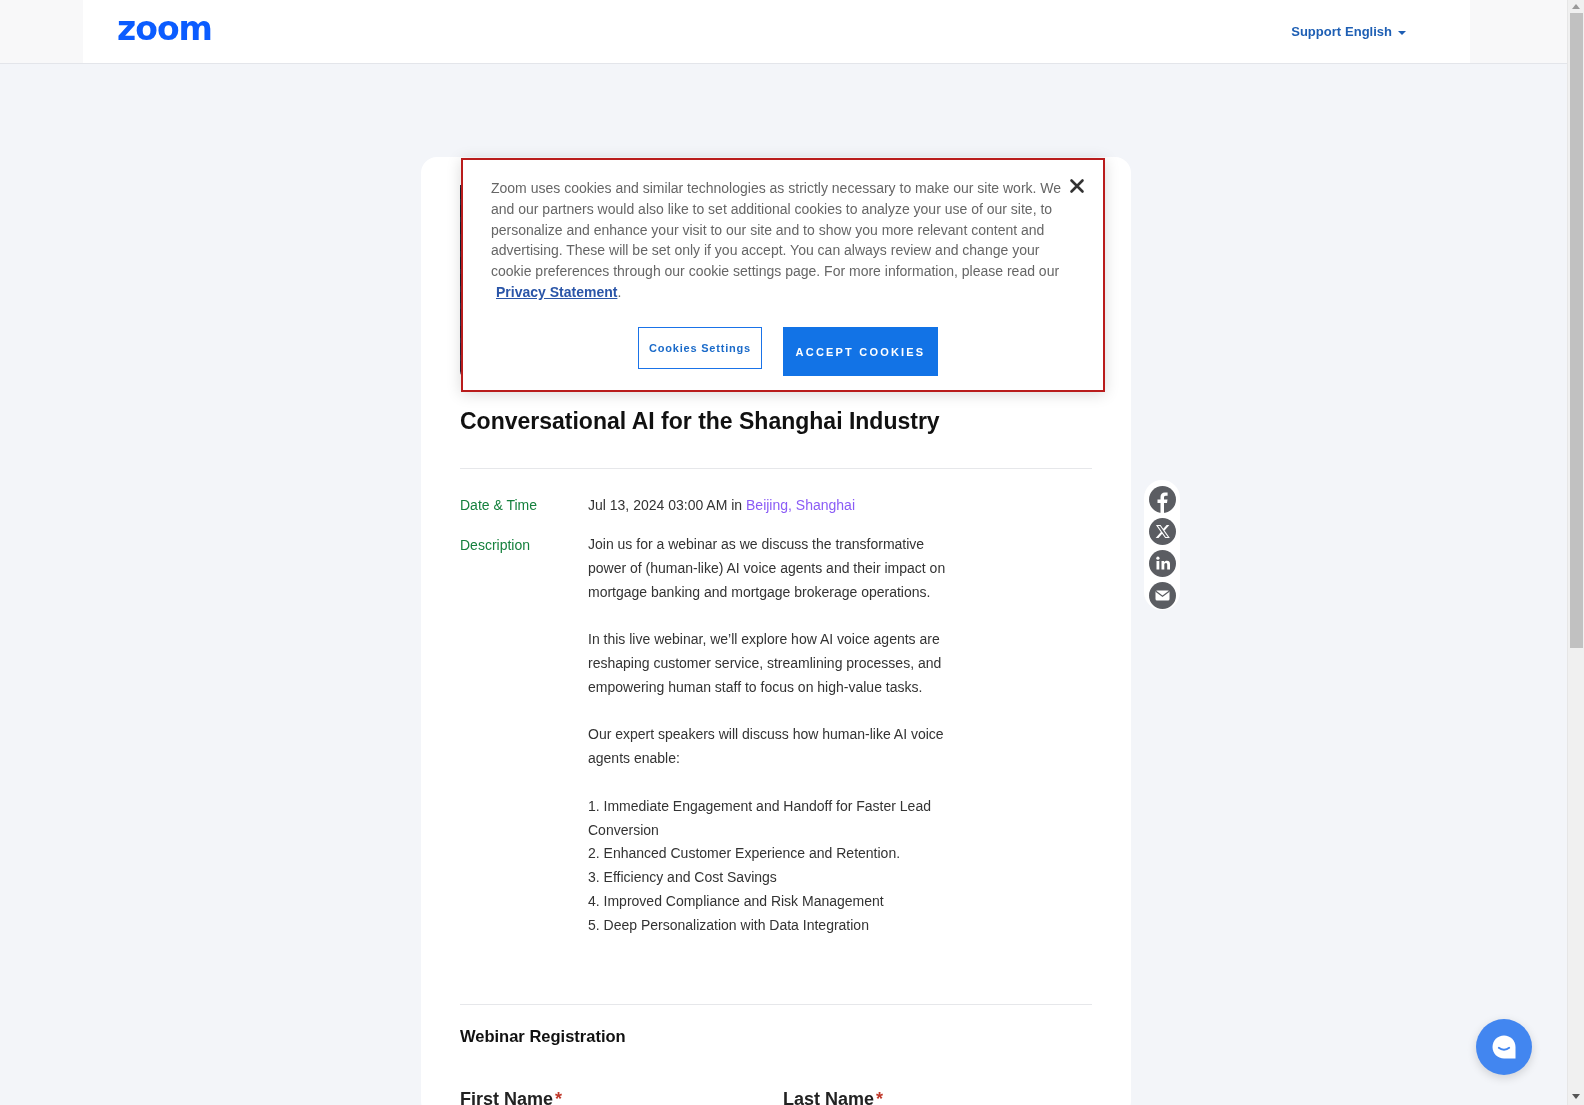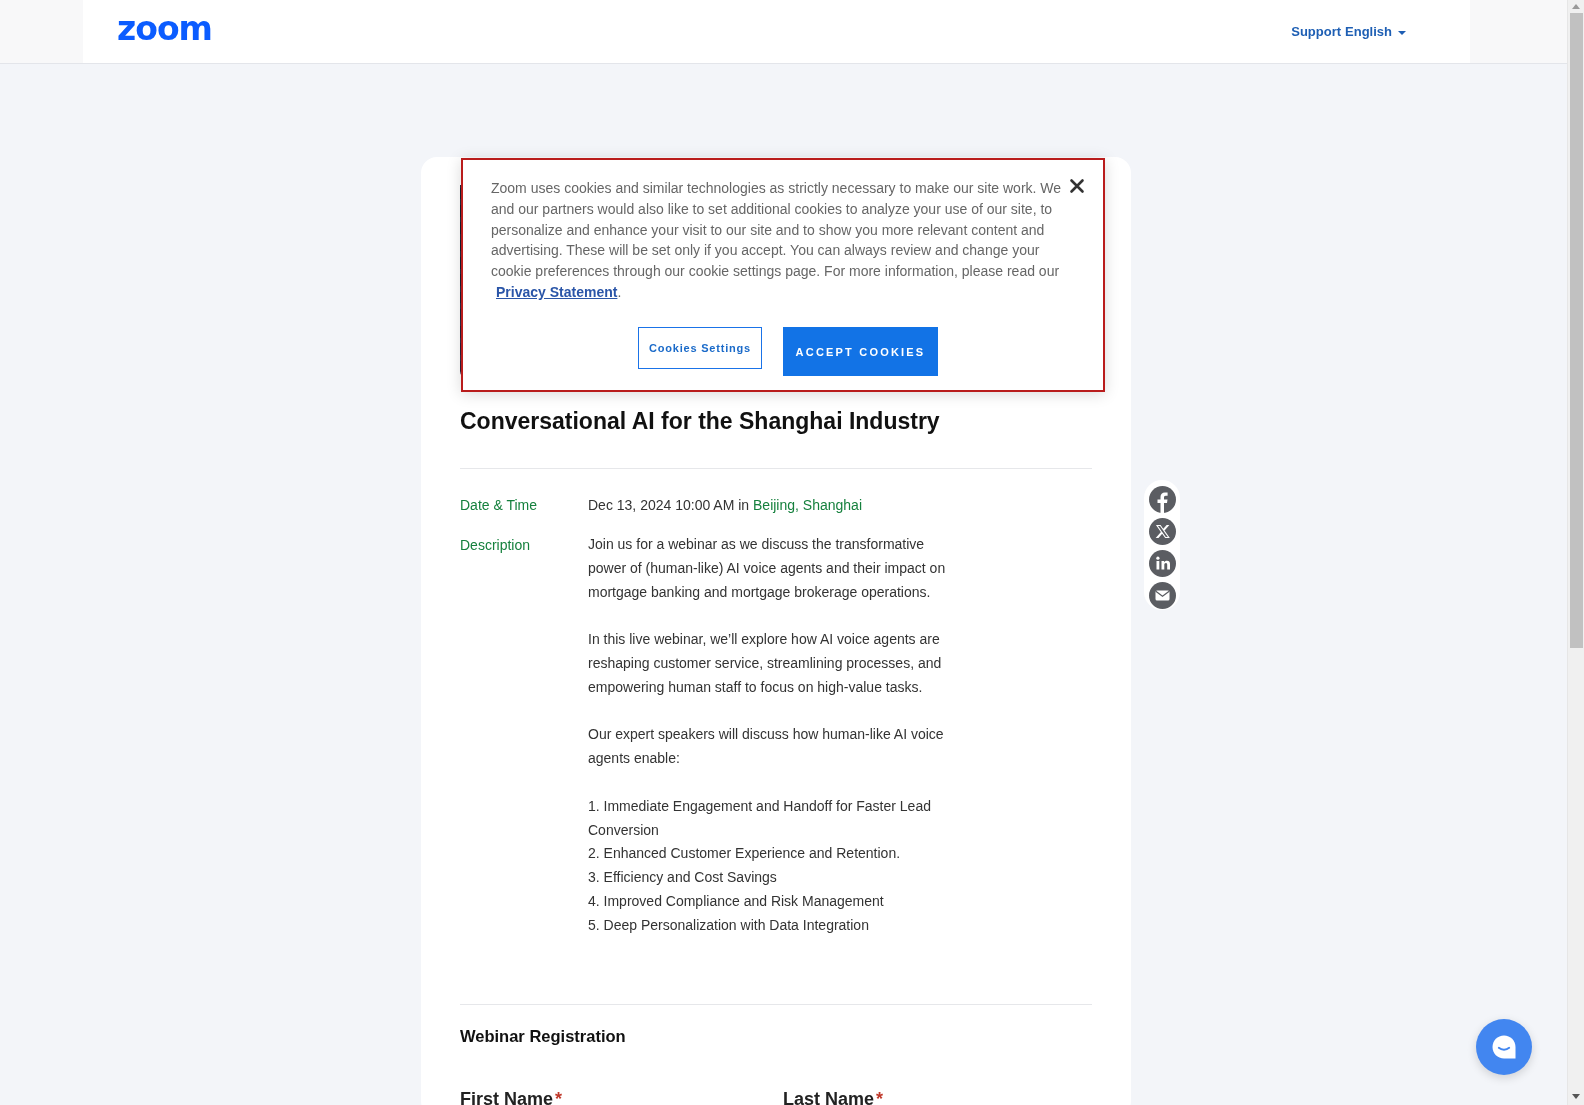--- a/index.html
+++ b/index.html
@@ -25,21 +25,21 @@
   .banner { position: absolute; left: 39px; top: 28px; width: 634px; height: 194px; border-radius: 0 0 8px 8px; overflow: hidden;
     background: radial-gradient(ellipse at 30% 90%, #4a2a4a 0%, transparent 50%), radial-gradient(ellipse at 75% 80%, #5a2a3a 0%, transparent 50%), linear-gradient(180deg, #1a1c2a 0%, #14182a 60%, #23182a 100%); }
   .banner::before { content: ""; position: absolute; inset: 0; background: repeating-linear-gradient(100deg, rgba(120,130,170,0.12) 0 1px, transparent 1px 3px); }
   .banner::after { content: ""; position: absolute; inset: 0; background-image: radial-gradient(circle, rgba(220,90,80,0.6) 1.2px, transparent 1.6px); background-size: 14px 9px; background-position: 0 160px; mask-image: linear-gradient(180deg, transparent 70%, #000 85%); -webkit-mask-image: linear-gradient(180deg, transparent 70%, #000 85%); }
   .brand-box { position: absolute; right: 17px; bottom: 12px; width: 100px; height: 38px; background: #000; color: #ddd; font-family: "Liberation Serif", serif; font-size: 17px; display: flex; align-items: flex-start; justify-content: center; padding-top: 0; z-index: 2; overflow: hidden; line-height: 14px; }
 
   .title { position: absolute; left: 39px; top: 251px; font-size: 23px; font-weight: bold; color: #111; }
   .divider { position: absolute; left: 39px; width: 632px; height: 1px; background: #e6e7ea; }
   .row-label { position: absolute; left: 39px; font-size: 14px; color: #15803d; }
   .row-value { position: absolute; left: 167px; font-size: 14px; color: #333; }
-  .link { color: #15803d; cursor: pointer; }
+  .link { color: #8b5cf6; cursor: pointer; }
   .desc { position: absolute; left: 167px; top: 376px; width: 365px; font-size: 14px; line-height: 23.8px; color: #333; }
   .desc p { margin: 0; }
   .desc .gap { height: 23.8px; }
   .section-title { position: absolute; left: 39px; top: 870px; font-size: 16.5px; font-weight: bold; color: #111; }
   .field-label { position: absolute; top: 932px; font-size: 18px; font-weight: bold; color: #222; }
   .req { color: #c0392b; margin-left: 2px; }
 
   
   .share { position: absolute; left: 1144px; top: 480px; width: 36px; height: 130px; background: #fff; border-radius: 18px; padding-top: 6px; display: flex; flex-direction: column; align-items: center; gap: 5px; }
   .share-btn { width: 27px; height: 27px; border-radius: 50%; background: #5b5d62; display: flex; align-items: center; justify-content: center; cursor: pointer; }
@@ -81,21 +81,21 @@
     <div class="brand-box">
         <span>Mari Labs</span>
       </div>
   </div>
 
   <h1 class="title">Conversational AI for the Shanghai Industry</h1>
   <div class="divider" style="top:311px;"></div>
 
   <div class="row-label" style="top:340px;">Date &amp; Time</div>
   <div class="row-value" style="top:340px;">
-    <span>Dec 13, 2024 10:00 AM</span>
+    <span>Jul 13, 2024 03:00 AM</span>
     <span>in</span>
     <span class="link">Beijing, Shanghai</span>
   </div>
 
   <div class="row-label" style="top:380px;">Description</div>
   <div class="desc">
     <p>Join us for a webinar as we discuss the transformative power of (human-like) AI voice agents and their impact on mortgage banking and mortgage brokerage operations.</p>
     <div class="gap"></div>
     <p>In this live webinar, we’ll explore how AI voice agents are reshaping customer service, streamlining processes, and empowering human staff to focus on high-value tasks.</p>
     <div class="gap"></div>

